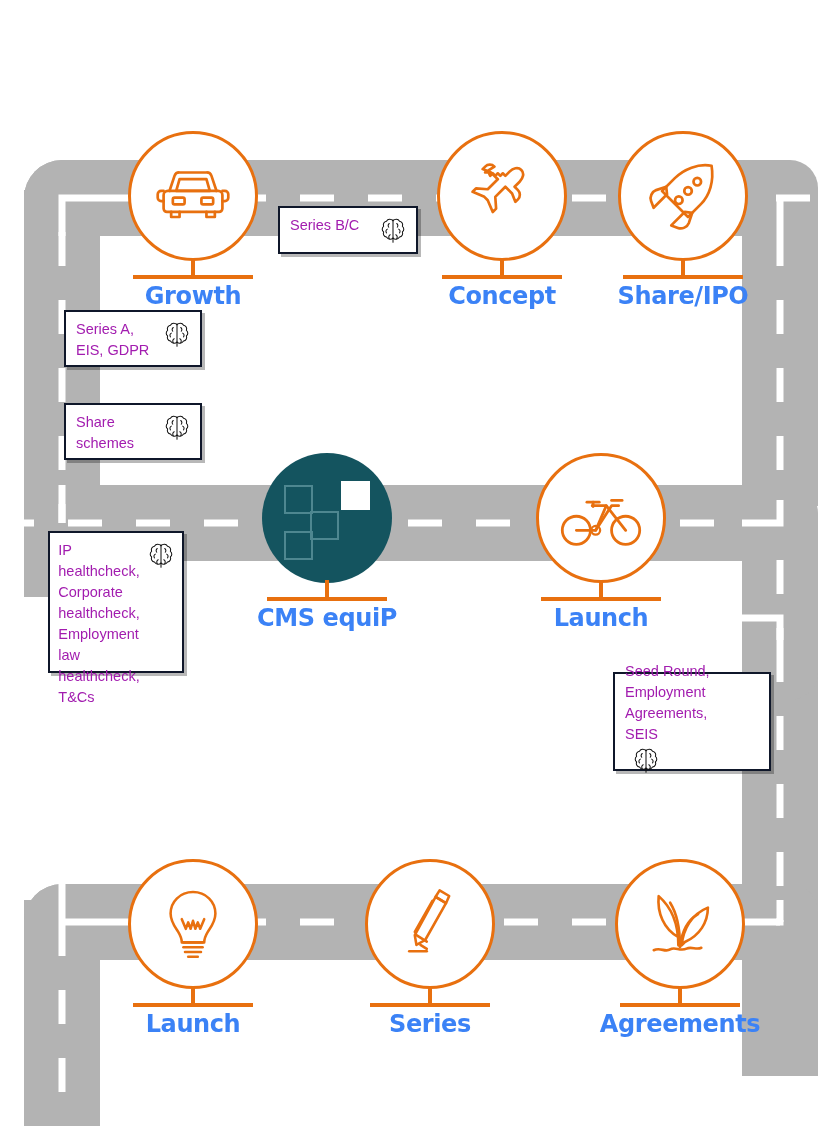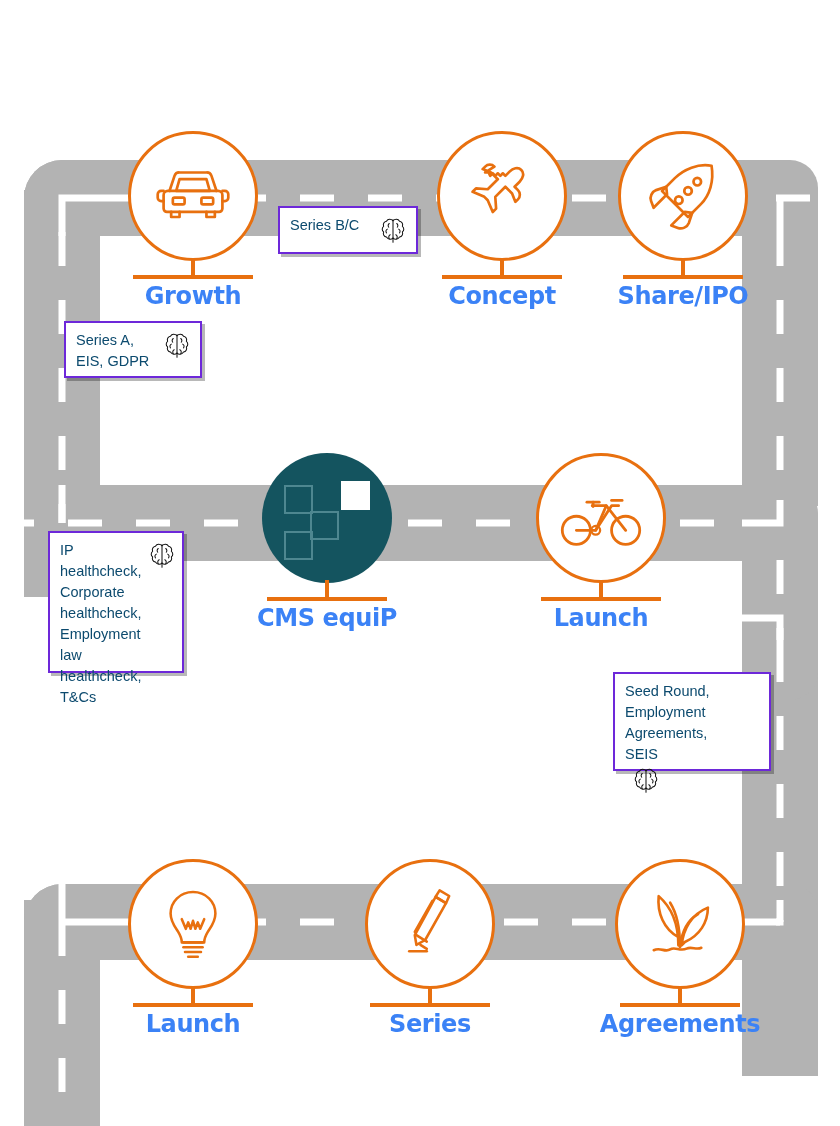--- a/index.html
+++ b/index.html
@@ -55,29 +55,30 @@
     width:130px;height:130px;left:-65px;top:-65px;
   }
   .node.cms .sq{position:absolute;box-sizing:border-box;}
   .node.cms .sq.outline{border:2px solid #4E8790;background:transparent;}
   .node.cms .sq.solid{background:#ffffff;}
 
   
   .callout{
     position:absolute;
     background:#ffffff;
-    border:2px solid #6d28d9;
+    border:2px solid #0f172a;
     box-shadow:3px 3px 0 rgba(0,0,0,0.28);
     box-sizing:border-box;
     display:flex;
     align-items:flex-start;
     padding:7px 8px 7px 10px;
     font-size:14.5px;
     line-height:21px;
-    color:#0c4a6e;
+    color:#a21caf;
+    justify-content:center;
   }
   .callout .ctext{flex:1 1 auto;white-space:pre-line;}
   .callout .brain{flex:0 0 auto;margin-left:6px;margin-top:1px;}
 </style>
 </head>
 <body>
 
 <div id="stage">
 
   <svg id="roadsvg" viewBox="0 0 840 1126" xmlns="http://www.w3.org/2000/svg">
@@ -141,33 +142,45 @@
     <span class="brain">
       <svg width="30" height="30" viewBox="0 0 64 64" fill="none" stroke="#111" stroke-width="2.2" stroke-linecap="round" stroke-linejoin="round">
         <path d="M32 8 L32 56"></path>
         <path d="M32 10c-4-4-11-4-14 1-5 1-8 6-6 11-4 3-4 9 0 12-2 5 1 10 6 11 3 5 10 6 14 2"></path>
         <path d="M32 10c4-4 11-4 14 1 5 1 8 6 6 11 4 3 4 9 0 12 2 5-1 10-6 11-3 5-10 6-14 2"></path>
         <path d="M24 16c-3 2-3 6-1 8M20 28c-3 1-4 5-2 8M26 40c-3 1-4 5-2 8M40 16c3 2 3 6 1 8M44 28c3 1 4 5 2 8M38 40c3 1 4 5 2 8"></path>
       </svg>
     </span>
   </div>
 
-  <div class="callout" style="left:64px; top:321px; width:138px; height:57px;">
+  <div class="callout" style="left:64px; top:310px; width:138px; height:57px;">
     <span class="ctext">Series A,
 EIS, GDPR</span>
     <span class="brain">
       <svg width="30" height="30" viewBox="0 0 64 64" fill="none" stroke="#111" stroke-width="2.2" stroke-linecap="round" stroke-linejoin="round">
         <path d="M32 8 L32 56"></path>
         <path d="M32 10c-4-4-11-4-14 1-5 1-8 6-6 11-4 3-4 9 0 12-2 5 1 10 6 11 3 5 10 6 14 2"></path>
         <path d="M32 10c4-4 11-4 14 1 5 1 8 6 6 11 4 3 4 9 0 12 2 5-1 10-6 11-3 5-10 6-14 2"></path>
         <path d="M24 16c-3 2-3 6-1 8M20 28c-3 1-4 5-2 8M26 40c-3 1-4 5-2 8M40 16c3 2 3 6 1 8M44 28c3 1 4 5 2 8M38 40c3 1 4 5 2 8"></path>
       </svg>
     </span>
   </div>
 
+  <div class="callout" style="left:64px; top:403px; width:138px; height:57px;">
+    <span class="ctext">Share
+schemes</span>
+    <span class="brain">
+      <svg width="30" height="30" viewBox="0 0 64 64" fill="none" stroke="#111" stroke-width="2.2" stroke-linecap="round" stroke-linejoin="round">
+        <path d="M32 8 L32 56"></path>
+        <path d="M32 10c-4-4-11-4-14 1-5 1-8 6-6 11-4 3-4 9 0 12-2 5 1 10 6 11 3 5 10 6 14 2"></path>
+        <path d="M32 10c4-4 11-4 14 1 5 1 8 6 6 11 4 3 4 9 0 12 2 5-1 10-6 11-3 5-10 6-14 2"></path>
+        <path d="M24 16c-3 2-3 6-1 8M20 28c-3 1-4 5-2 8M26 40c-3 1-4 5-2 8M40 16c3 2 3 6 1 8M44 28c3 1 4 5 2 8M38 40c3 1 4 5 2 8"></path>
+      </svg>
+    </span>
+  </div>
 
   <div class="callout" style="left:48px; top:531px; width:136px; height:142px;">
     <span class="ctext">IP healthcheck,
 Corporate
 healthcheck,
 Employment law
 healthcheck,
 T&amp;Cs</span>
     <span class="brain">
       <svg width="30" height="30" viewBox="0 0 64 64" fill="none" stroke="#111" stroke-width="2.2" stroke-linecap="round" stroke-linejoin="round">

